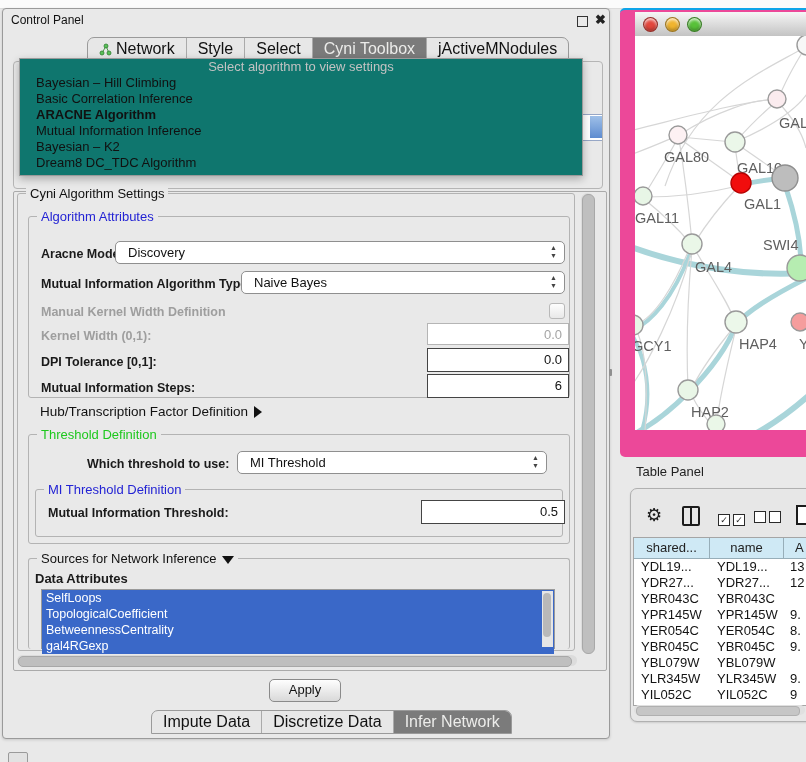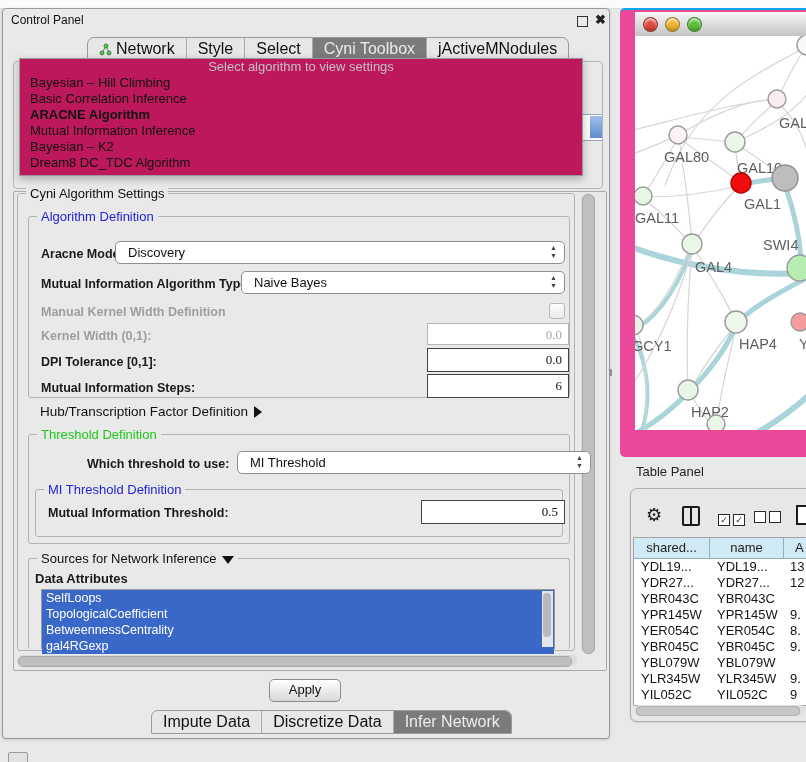--- a/index.html
+++ b/index.html
@@ -23,24 +23,24 @@
   .tab.selected{background:#7b7b7b;color:#ececea;}
   
   .behindpanel{left:10px;top:52px;width:588px;height:126px;border:1px solid #b5b5b5;
                border-radius:4px;background:#e9e9e9;overflow:hidden;}
   .ghosttext{left:16px;top:114px;font-size:13px;color:#a4a4a4;white-space:nowrap;margin-top:20px;}
   .combofrag{left:534px;top:52px;width:58px;height:25px;background:#fff;
              border:1px solid #97a7c6;border-radius:5px;}
   .combofrag .cap{position:absolute;right:1px;top:1px;width:16px;height:22px;
                   border-radius:0 4px 4px 0;background:linear-gradient(#9fc0e8,#5e8cd0);}
   
-  .dropdown{left:16px;top:49px;width:562px;height:116px;background:#be185d;border:1px solid #9a9a9a;
+  .dropdown{left:16px;top:49px;width:562px;height:116px;background:#0f766e;border:1px solid #9a9a9a;
             box-shadow:0 3px 8px rgba(0,0,0,.28);z-index:50;}
   .dd-ph{height:16px;line-height:16px;text-align:center;font-size:13px;color:#c2c2c2;}
-  .dd-item{height:16px;line-height:16px;font-size:13px;color:#111;padding-left:10px;white-space:nowrap;}
+  .dd-item{height:16px;line-height:16px;font-size:13px;color:#111;padding-left:16px;white-space:nowrap;}
   .dd-item.bold{font-weight:bold;}
   
   .scrollpane{left:10px;top:182px;width:592px;height:478px;border:1px solid #aaa;
               border-radius:2px;background:#e9e9e9;}
   .vscroll{left:578px;top:184px;width:13px;height:460px;background:#dcdcdc;border-radius:7px;}
   .vthumb{position:absolute;left:1px;top:1px;width:11px;height:458px;background:#bfbfbf;
           border-radius:6px;border:1px solid #a8a8a8;}
   .hscroll{left:14px;top:646px;width:560px;height:11px;background:#dcdcdc;border-radius:6px;}
   .hthumb{position:absolute;left:1px;top:1px;width:552px;height:9px;background:#bfbfbf;
           border-radius:5px;border:1px solid #a8a8a8;}
@@ -49,21 +49,21 @@
           color:#111;white-space:nowrap;}
   .gtitle.blue{color:#2323d4;}
   .gtitle.green{color:#1dc81d;}
   .flabel{font-size:12.5px;font-weight:bold;color:#1a1a1a;white-space:nowrap;}
   .flabel.dis{color:#9e9e9e;}
   .combo{background:#fff;border:1px solid #8f8f8f;border-radius:5px;font-size:13px;color:#111;
          line-height:21px;padding-left:12px;box-sizing:border-box;}
   .spin{position:absolute;right:6px;top:2px;width:9px;font-size:7px;line-height:8px;color:#444;
         text-align:center;}
   .tfield{background:#fff;border:1px solid #444;font-size:13px;color:#111;text-align:right;
-          padding-right:6px;line-height:22px;box-sizing:border-box;font-family:Liberation Serif, serif;}
+          padding-right:6px;line-height:22px;box-sizing:border-box;}
   .tfield.dis{border:1px solid #b5b5b5;color:#a5a5a5;}
   .cbox{width:14px;height:14px;border:1px solid #b9b9b9;border-radius:3px;
         background:linear-gradient(#fdfdfd,#e8e8e8);}
   .attrlist{background:#fff;border:1px solid #9a9a9a;}
   .attritem{height:16px;line-height:16px;font-size:12.5px;color:#fff;padding-left:4px;}
   .listscroll{position:absolute;right:1px;top:1px;width:11px;bottom:1px;background:#e6e6e6;}
   .listthumb{position:absolute;left:1px;top:2px;width:8px;height:44px;background:#b9b9b9;border-radius:4px;}
   .applybtn{left:266px;top:670px;width:70px;height:21px;border:1px solid #8a8a8a;border-radius:5px;
             background:linear-gradient(#fefefe,#d9d9d9);font-size:13px;color:#111;text-align:center;
             line-height:20px;}
@@ -169,21 +169,21 @@
       <div class="vthumb"></div>
     </div>
   <div class="abs hscroll">
       <div class="hthumb"></div>
     </div>
 
   <div class="abs group" style="left:14px;top:184px;width:556px;height:456px;">
     <span class="gtitle">Cyni Algorithm Settings</span>
 
     <div class="abs group" style="left:10px;top:22px;width:540px;height:180px;">
-      <span class="gtitle blue">Algorithm Definition</span>
+      <span class="gtitle blue">Algorithm Attributes</span>
 
       <div class="abs flabel" style="left:12px;top:30px;">Aracne Mode:</div>
       <div class="abs combo" style="left:86px;top:24px;width:450px;height:23px;">
         <span>Discovery</span>
         <span class="spin">▲<br>▼</span>
       </div>
 
       <div class="abs flabel" style="left:12px;top:60px;">Mutual Information Algorithm Type:</div>
       <div class="abs combo" style="left:212px;top:54px;width:324px;height:23px;">
         <span>Naive Bayes</span>
@@ -204,21 +204,21 @@
     </div>
 
     <div class="abs" style="left:22px;top:210px;font-size:13.5px;color:#111;">
       <span>Hub/Transcription Factor Definition</span><span class="arrow-right"></span>
     </div>
 
     <div class="abs group" style="left:10px;top:240px;width:540px;height:108px;">
       <span class="gtitle green">Threshold Definition</span>
 
       <div class="abs flabel" style="left:58px;top:22px;">Which threshold to use:</div>
-      <div class="abs combo" style="left:208px;top:16px;width:354px;height:23px;">
+      <div class="abs combo" style="left:208px;top:16px;width:310px;height:23px;">
         <span>MI Threshold</span>
         <span class="spin">▲<br>▼</span>
       </div>
 
       <div class="abs group" style="left:6px;top:54px;width:526px;height:46px;">
         <span class="gtitle blue">MI Threshold Definition</span>
         <div class="abs flabel" style="left:12px;top:16px;">Mutual Information Threshold:</div>
         <div class="abs tfield" style="left:385px;top:10px;width:144px;height:24px;">0.5</div>
       </div>
     </div>

